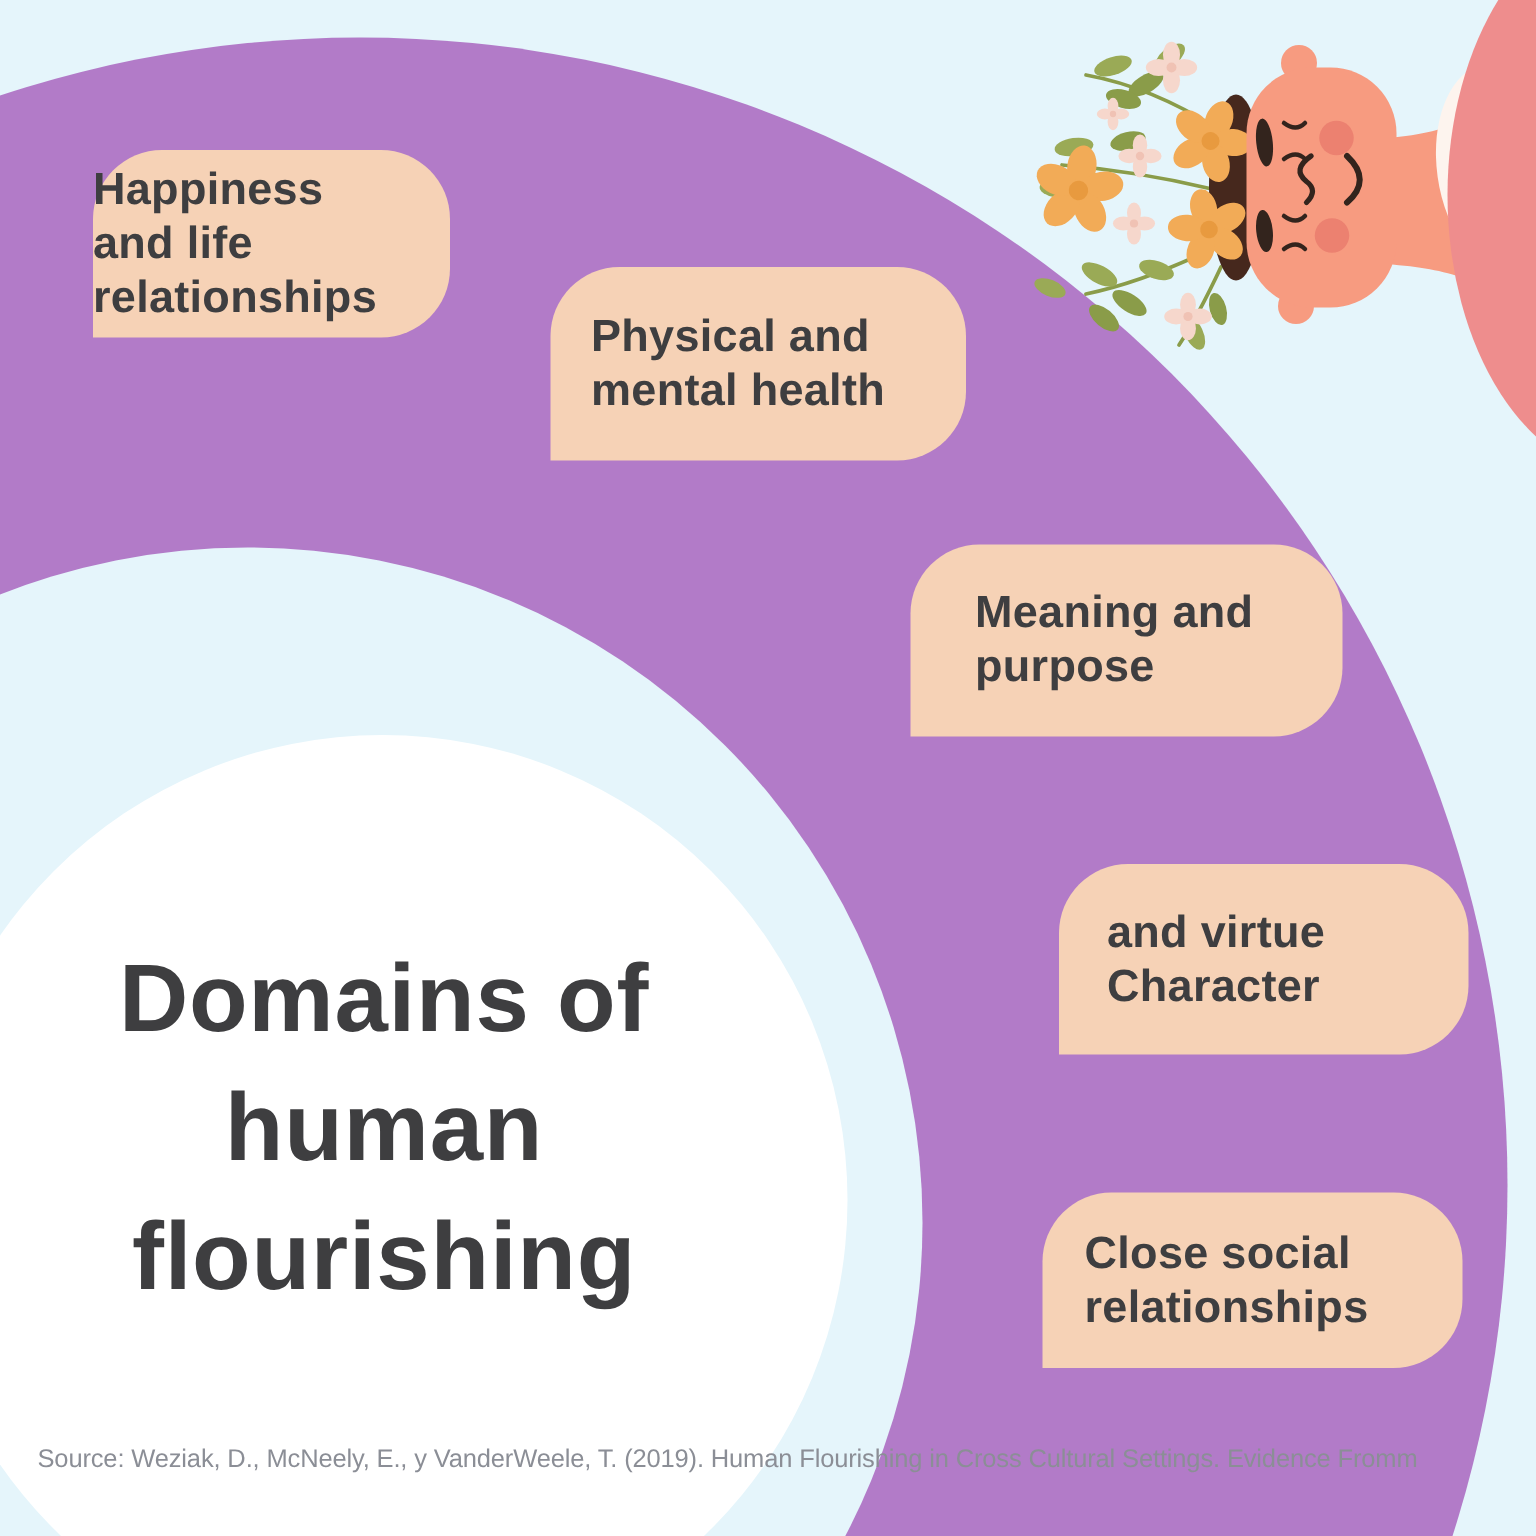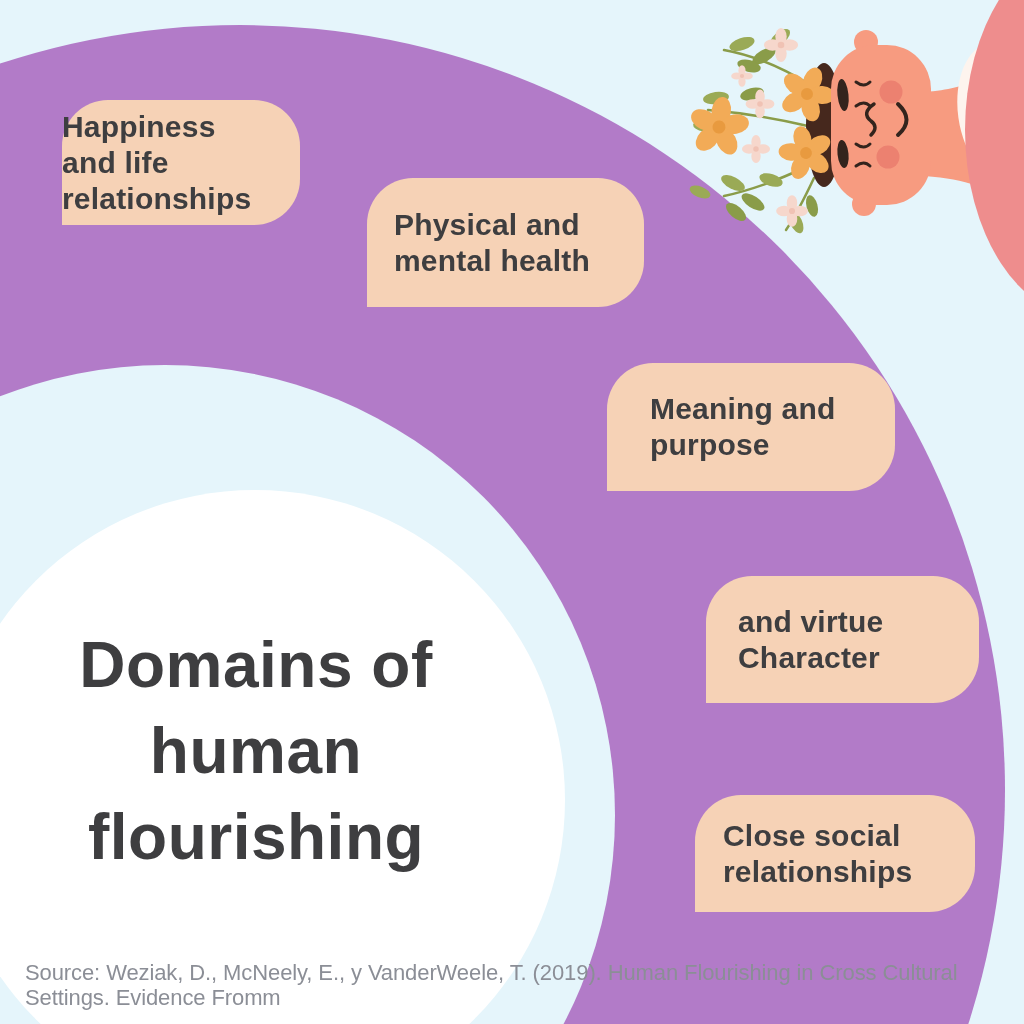--- a/index.html
+++ b/index.html
@@ -37,21 +37,21 @@
           color:var(--ink);font-weight:700;font-size:30px;line-height:36px;
           letter-spacing:.2px;}
   .bubble span{display:block;}
 
   .title{position:absolute;left:0;top:622px;width:512px;text-align:center;
          color:var(--ink);font-weight:700;font-size:64px;line-height:86px;
          letter-spacing:.5px;}
   .title span{display:block;}
 
   .source{position:absolute;left:25px;top:961px;width:960px;
-          color:var(--source);font-size:22px;line-height:24.5px;
+          color:var(--source);font-size:17px;line-height:24.5px;
           font-weight:400;letter-spacing:-.1px;}
   .source span{display:block;}
 </style>
 </head>
 <body>
 
 <div class="canvas">
 
   <svg class="scene" width="1024" height="1024" viewBox="0 0 1024 1024">
     <defs>

